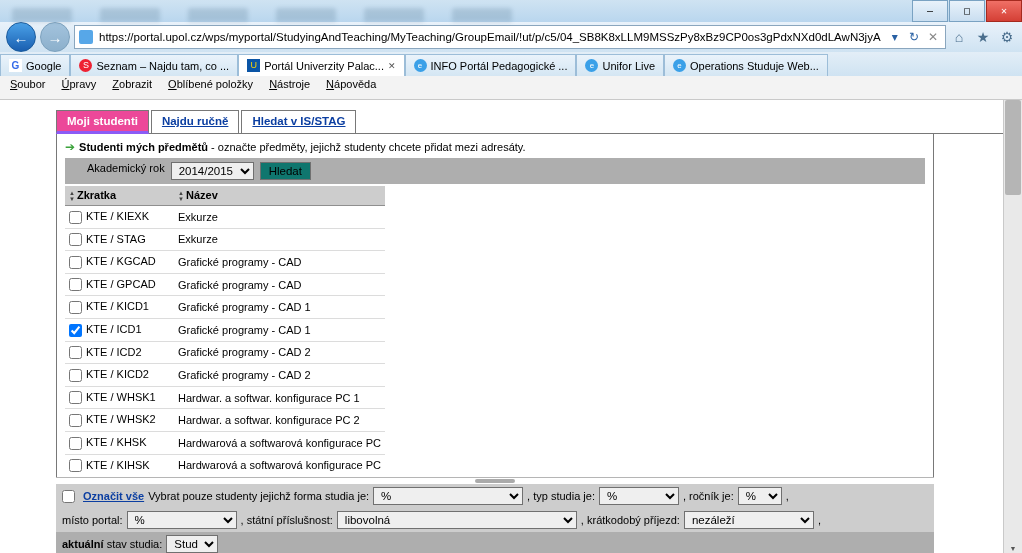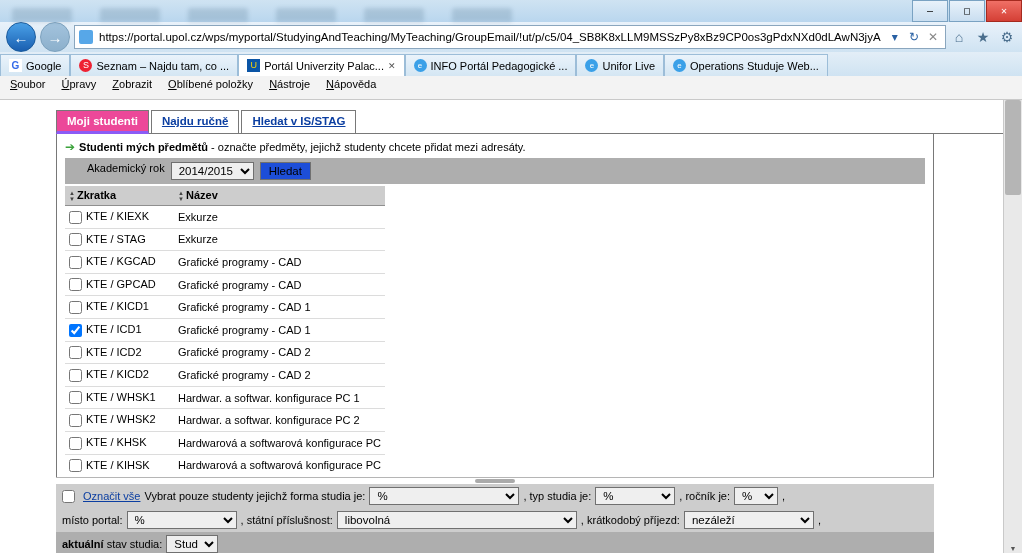--- a/index.html
+++ b/index.html
@@ -37,35 +37,35 @@
   .app-tabs { display:flex; border-bottom:1px solid #787878;}
   .app-tab { padding:4px 10px; border:1px solid #787878; margin-right:2px; position:relative; top:1px; font-size:11.5px;cursor:pointer;}
   .app-tab.active { background:#ec4899; color:#fff; font-weight:bold; border-bottom:3px solid #8b5cf6;}
   .app-tab:not(.active){background:#fff;}
   .app-tab:not(.active) span{color:#0b3ea1;text-decoration:underline;font-weight:bold;}
   .panel { border:1px solid #787878; border-top:none; padding:6px 8px 10px 8px;}
   .panel-head { display:flex; align-items:center; gap:4px; margin-bottom:4px;}
   .arrow-right { color:#3ba33b; font-size:12px;}
   .filter-bar { background:#aeaeae; padding:4px 22px; display:flex; gap:6px;}
   select, .btn { font:11.5px Tahoma,sans-serif; border:1px solid #707070; background:#efefef; padding:1px 3px;}
-  .btn { background:#1d4ed8; padding:2px 8px; cursor:pointer;}
+  .btn { background:#0f766e; padding:2px 8px; cursor:pointer;}
   .table-box { margin-top:2px; position:relative;}
 
   table.grid { border-collapse:collapse; width:320px;}
   table.grid th { background:#cdcdcd; text-align:left; padding:3px 4px; font-weight:bold; border-bottom:1px solid #8f8f8f;}
   .sort-dots{color:#444;font-size:6px;line-height:6px;display:inline-block;vertical-align:middle;margin-right:2px;}
   table.grid td { padding:4px 4px; border-bottom:1px solid #dcdcdc; white-space:nowrap;}
   table.grid .code { width:110px;}
   input[type=checkbox]{vertical-align:middle;margin:0 4px 0 0;}
   .botbar { position:absolute; left:0; right:18px; bottom:0; }
   .bot-divider{height:6px;background:#fff;border-top:1px solid #b5b5b5;display:flex;justify-content:center;align-items:center;}
   .bot-divider span{width:40px;height:4px;background:#aaa;border-radius:2px;}
   .bot1 { background:#cdcdcd; padding:3px 6px; display:flex; align-items:center; gap:4px; flex-wrap:wrap;}
   .bot2 { background:#aeaeae; padding:3px 6px; display:flex; align-items:center; gap:4px; flex-wrap:wrap;}
-  .link { color:#0b3ea1; text-decoration:underline; font-weight:normal;}
+  .link { color:#0b3ea1; text-decoration:underline; font-weight:bold;}
 </style>
 </head>
 <body>
 
 <div class="window">
   <div class="titlebar">
     <div class="blur-tabs">
       <span></span>
         <span></span>
         <span></span>

